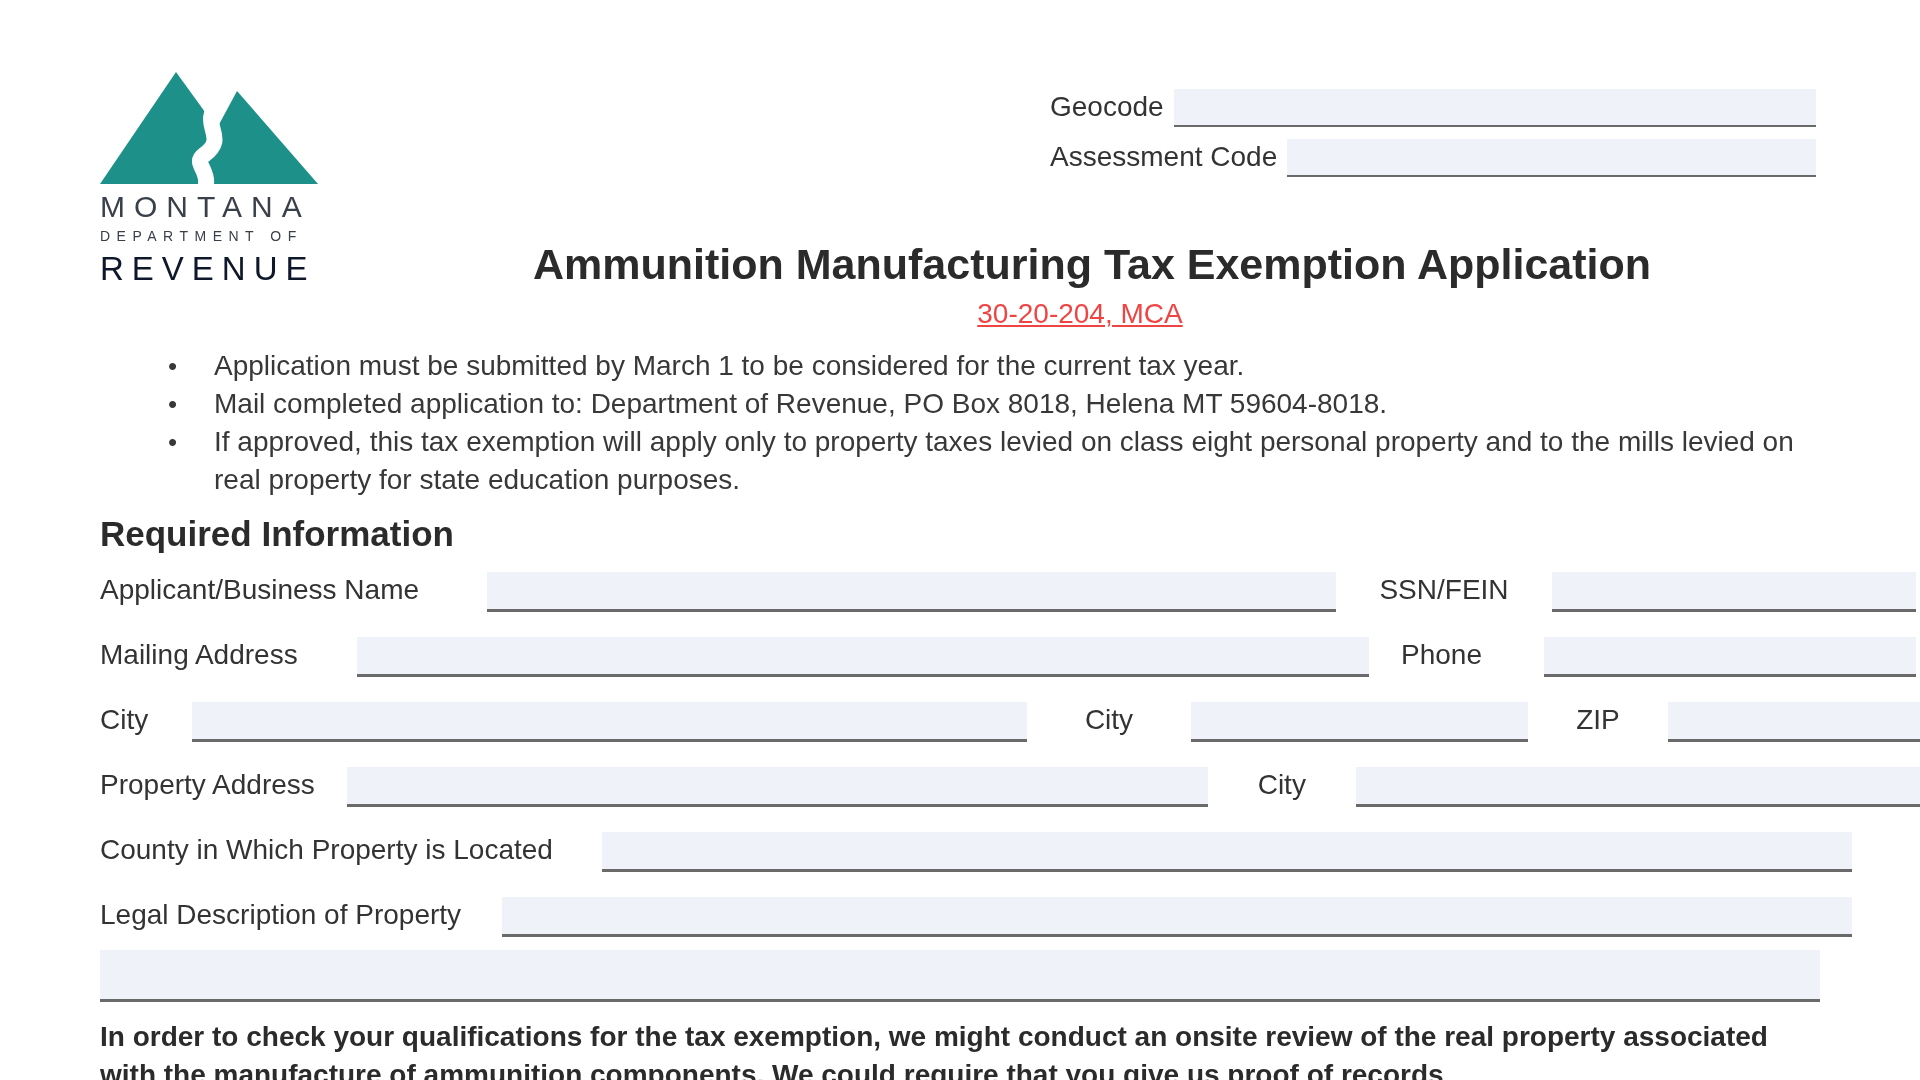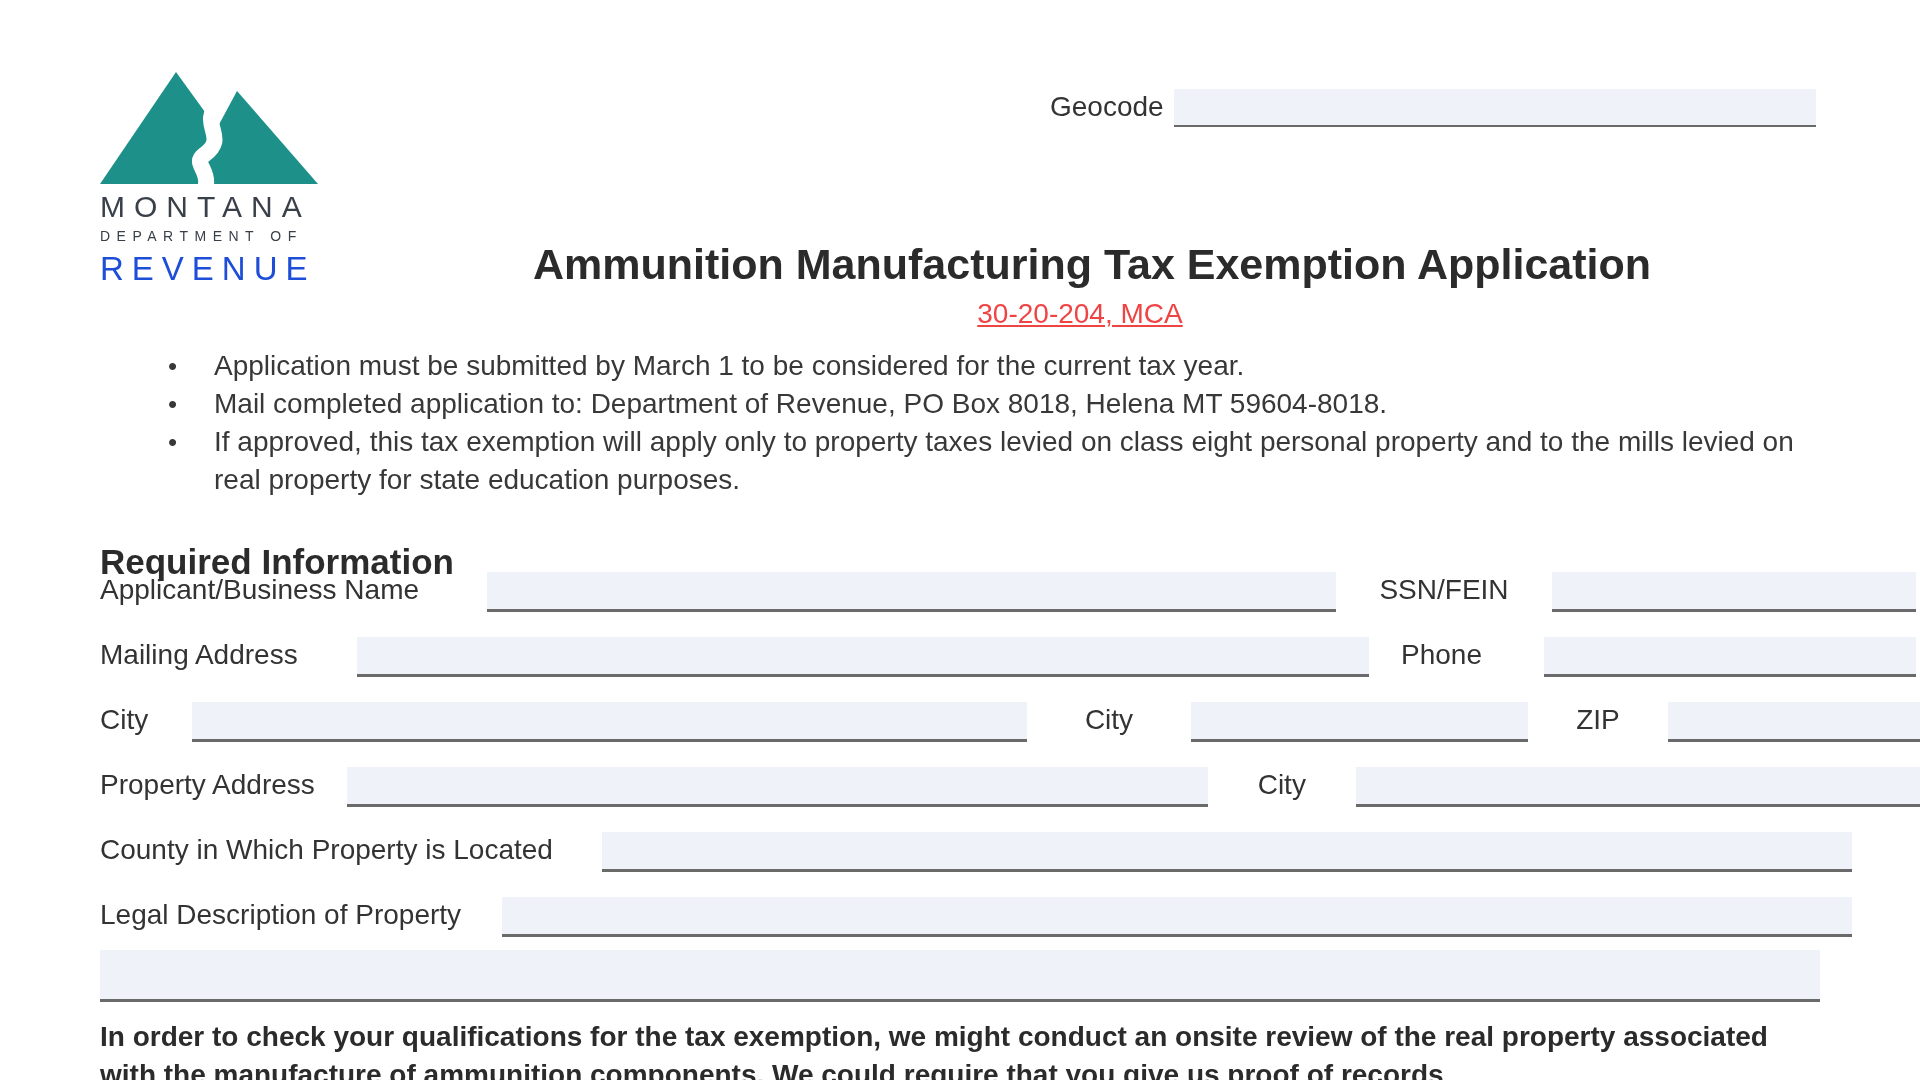--- a/index.html
+++ b/index.html
@@ -7,21 +7,21 @@
   #page {
     position:relative; width:1920px; height:1080px; overflow:hidden;
     background:#ffffff; font-family:"Liberation Sans", sans-serif; color:#333;
   }
 
   
   .logo { position:absolute; left:100px; top:72px; width:218px; }
   .logo svg { display:block; }
   .logo-line1 { margin-top:6px; font-size:30px; letter-spacing:9px; color:#3a4049; white-space:nowrap; }
   .logo-line2 { margin-top:4px; font-size:14px; letter-spacing:6.5px; color:#3a4049; white-space:nowrap; }
-  .logo-line3 { margin-top:6px; font-size:33px; letter-spacing:8px; color:#1d4ed8; white-space:nowrap; font-weight:normal; }
+  .logo-line3 { margin-top:6px; font-size:33px; letter-spacing:8px; color:#0f172a; white-space:nowrap; font-weight:normal; }
 
   
   .hdr-fields { position:absolute; left:1050px; top:77px; width:766px; }
   .hrow { display:flex; align-items:flex-end; height:50px; }
   .hlabel { font-size:28px; color:#333; padding:0 10px 4px 0; white-space:nowrap; }
   .hfield { flex:1; height:38px; background:#EFF2F9; border-bottom:2px solid #6a6a6a; }
 
   
   .title { position:absolute; left:240px; right:0; top:240px; text-align:center;
            font-size:43px; font-weight:bold; color:#2b2b2b; letter-spacing:0;padding-left:24px; }
@@ -29,21 +29,21 @@
   .statute a { color:#ef4444; text-decoration:underline; }
 
   
   .bullets { position:absolute; left:168px; top:347px; width:1706px; }
   .bullet { display:flex; font-size:28px; line-height:38px; color:#383838; }
   .bmark { width:46px; flex:0 0 46px; }
   .bmark::before { content:"•"; font-size:26px; }
   .btext { max-width:1620px; }
 
   
-  .req-heading { position:absolute; left:100px; top:542px; font-size:35px; font-weight:bold; color:#2b2b2b; }
+  .req-heading { position:absolute; left:100px; top:514px; font-size:35px; font-weight:bold; color:#2b2b2b; }
 
   
   .form-rows { position:absolute; left:100px; top:547px; width:1720px; }
   .frow { display:flex; align-items:flex-end; height:65px;gap:32px; }
   .flabel { font-size:28px; color:#333; padding-bottom:6px; white-space:nowrap; }
   .flabel.mid { text-align:center; }
   .flabel.right { text-align:left; padding-right:10px; }
   .ffield { height:40px; background:#EFF2F9; border-bottom:3px solid #6a6a6a; }
   .ffield.tall { height:52px; }
 
@@ -73,20 +73,24 @@
       <path d="M119,30 C97,54 130,64 104,83 C93,91 108,97 106,112" fill="none" stroke="#ffffff" stroke-width="16" stroke-linecap="round"></path>
     </svg>
     <div class="logo-line1">MONTANA</div>
     <div class="logo-line2">DEPARTMENT OF</div>
     <div class="logo-line3">REVENUE</div>
   </div>
 
   <div class="hdr-fields">
     <div class="hrow">
       <span class="hlabel">Geocode</span>
+      <span class="hfield"></span>
+    </div>
+    <div class="hrow">
+      <span class="hlabel">Assessment Code</span>
       <span class="hfield"></span>
     </div>
   </div>
 
   <div class="title">Ammunition Manufacturing Tax Exemption Application</div>
   <div class="statute">
     <a href="#">30-20-204, MCA</a>
   </div>
 
   <div class="bullets">

